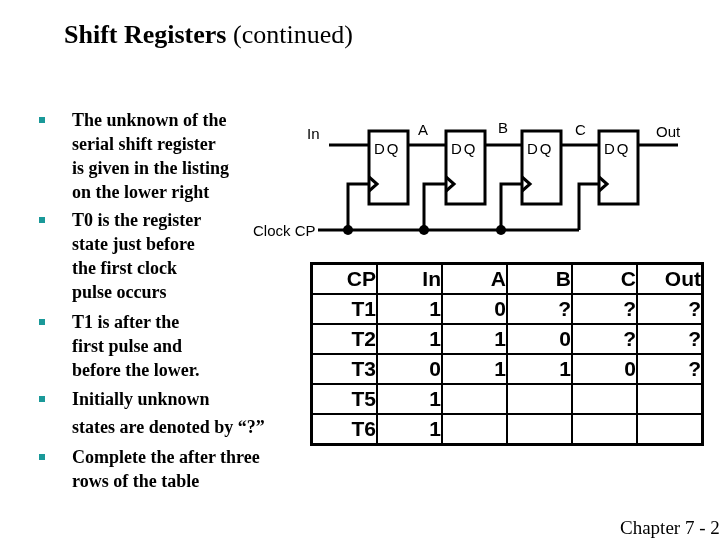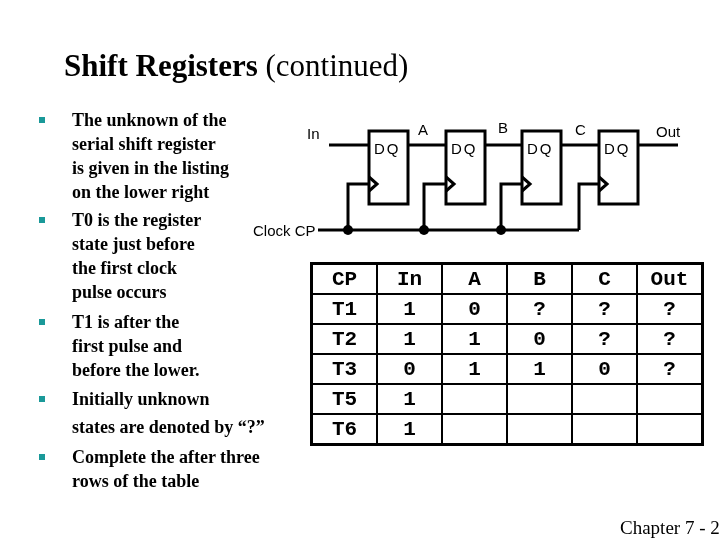--- a/index.html
+++ b/index.html
@@ -1,28 +1,28 @@
 <!DOCTYPE html>
 <html><head>
 <meta charset="utf-8">
 <style>
   html, body { margin:0; padding:0; }
   body { width:720px; height:540px; background:#ffffff; position:relative; overflow:hidden;
          font-family:"Liberation Serif", serif; color:#000; }
-  .title { position:absolute; left:64px; top:20px; font-size:31px; white-space:nowrap;margin-top:28px; }
+  .title { position:absolute; left:64px; top:20px; font-size:26px; white-space:nowrap; }
   .title b { font-weight:bold; }
   .title span.normal { font-weight:normal; }
   .bullets { position:absolute; left:0; top:0; }
   .bl { position:absolute; left:72px; font-weight:bold; font-size:18px; line-height:24px; white-space:nowrap; }
   .bm { position:absolute; left:39px; width:6px; height:6px; background:#1a9999; }
   .diagram { position:absolute; left:0; top:0; width:720px; height:260px; }
   .dtext { position:absolute; font-family:"Liberation Sans", sans-serif; font-size:15px; white-space:nowrap; }
   table.tbl { position:absolute; left:310px; top:262px; border-collapse:collapse; border:3px solid #000; }
-  table.tbl td, table.tbl th { width:63px; height:28px; border:2px solid #000; text-align:center;
-         font-family:Liberation Mono, monospace; font-size:21px; font-weight:bold; padding:0; }
+  table.tbl td, table.tbl th { width:63px; height:28px; border:2px solid #000; text-align:right;
+         font-family:Liberation Sans, sans-serif; font-size:21px; font-weight:bold; padding:0; }
   .footer { position:absolute; left:620px; top:517px; font-size:19px; white-space:nowrap; }
 </style>
 </head>
 <body>
 
 <div class="title">
   <b>Shift Registers</b><span class="normal"> (continued)</span>
 </div>
 
 <div class="bullets">

